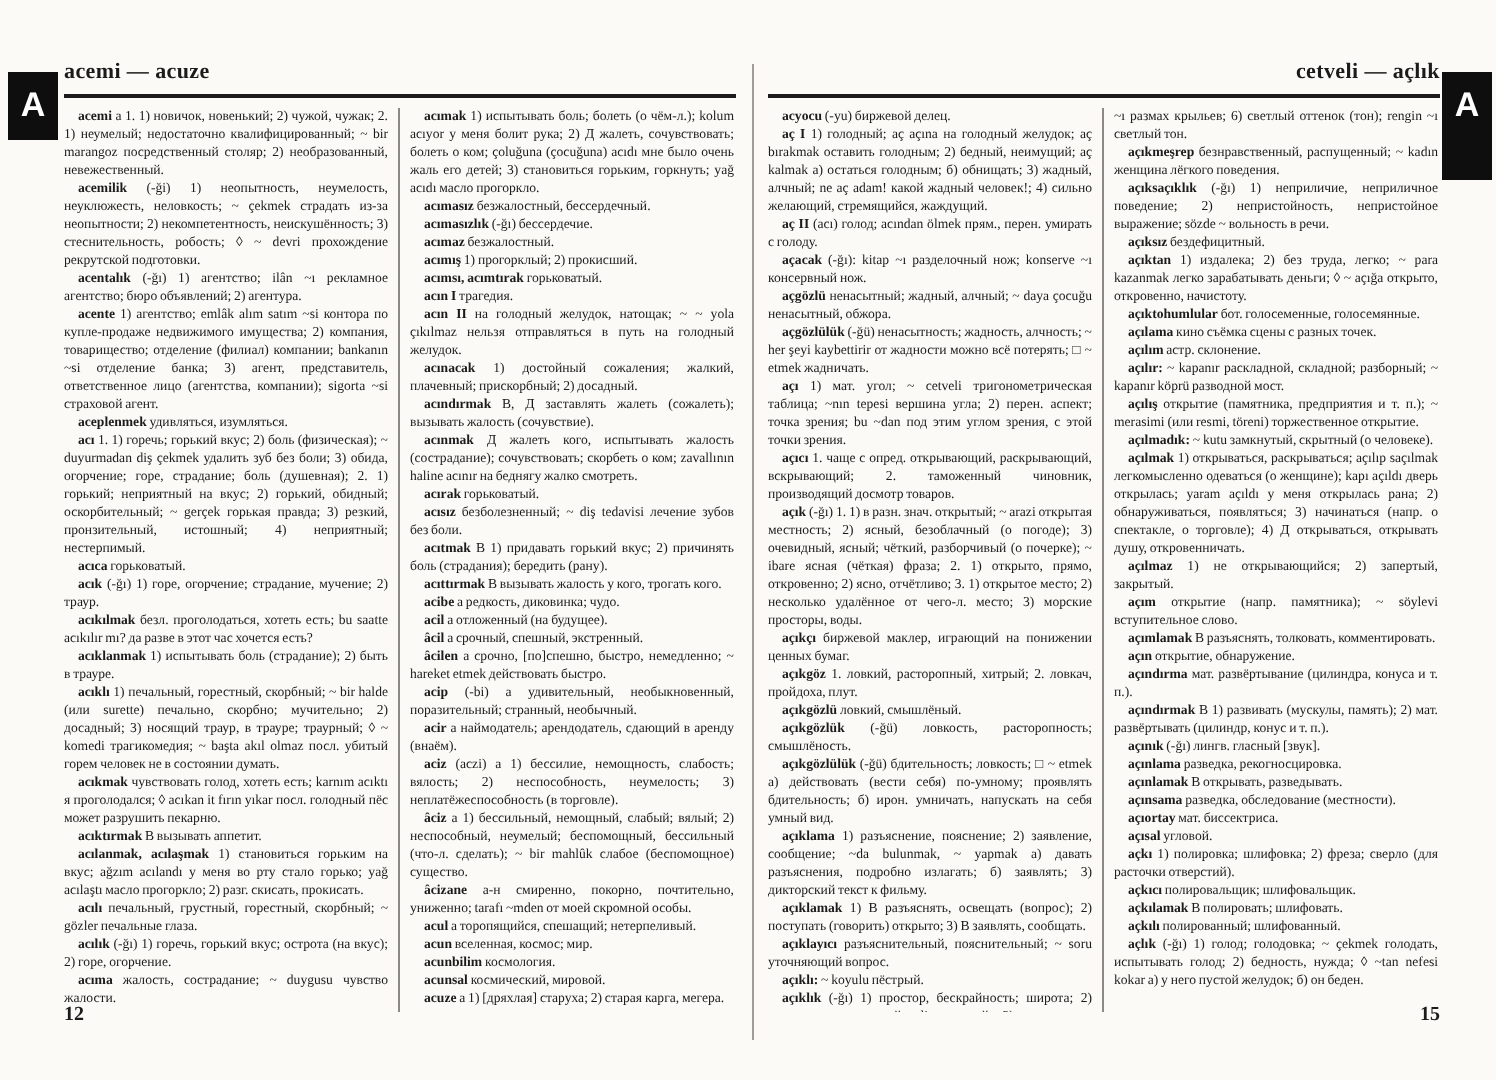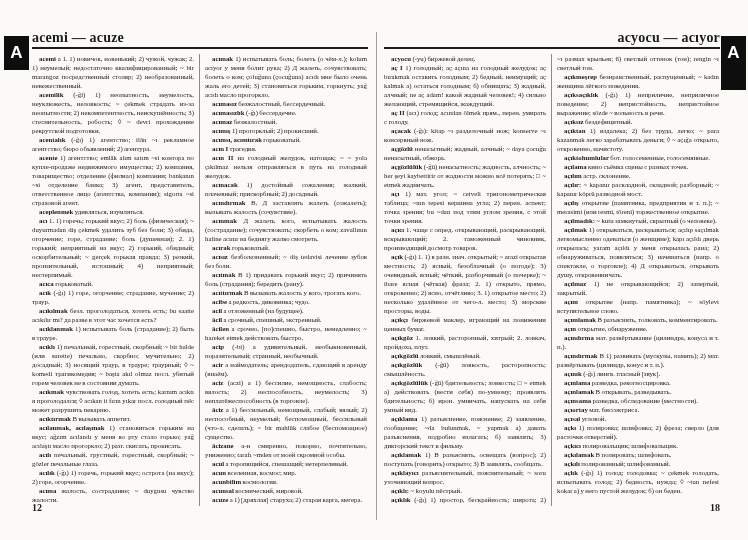--- a/index.html
+++ b/index.html
@@ -6,21 +6,21 @@
   body{
     width:748px;height:540px;position:relative;overflow:hidden;
     background:#f4f3f0;
     font-family:"Liberation Serif", serif;
     color:#1b1b1b;
   }
   .spread{position:absolute;inset:0;background:#fbfaf7}
   .page{position:absolute;top:30px;height:496px}
   .page-left{left:32px;width:336px}
   .page-right{left:384px;width:336px}
-  .running-head{font-weight:bold;font-size:14px;height:15px;letter-spacing:.2px}
+  .running-head{font-weight:bold;font-size:11px;height:15px;letter-spacing:.2px}
   .page-left .running-head{text-align:left}
   .page-right .running-head{text-align:right}
   .head-rule{height:2px;background:#1c1c1c;margin:2px 0 5px 0}
   .cols{display:flex;height:452px}
   .col{width:162px;height:452px;overflow:hidden;text-align:justify}
   .col-divider{width:1px;background:#8d8a85;margin:0 5px;height:452px}
   .entry{margin:0;font-size:6.8px;line-height:9px;text-indent:7px;word-spacing:-.3px}
   .entry.cont{text-indent:0}
   .hw{font-weight:bold}
   .pagenum{position:absolute;bottom:13px;font-size:10px;font-weight:bold}
@@ -102,21 +102,21 @@
           <p class="entry"><b class="hw">acunsal</b> космический, мировой.</p>
           <p class="entry"><b class="hw">acuze</b> а 1) [дряхлая] старуха; 2) старая карга, мегера.</p>
         </div>
     </div>
     <div class="pagenum pagenum-left">12</div>
   </div>
 
   <div class="fold-line"></div>
 
   <div class="page page-right">
-    <div class="running-head">acyocu — acıyor</div>
+    <div class="running-head">cetveli — açlık</div>
     <div class="head-rule"></div>
     <div class="cols">
       <div class="col" id="col-r1">
           <p class="entry"><b class="hw">acyocu</b> (-yu) биржевой делец.</p>
           <p class="entry"><b class="hw">aç I</b> 1) голодный; aç açına на голодный желудок; aç bırakmak оставить голодным; 2) бедный, неимущий; aç kalmak а) остаться голодным; б) обнищать; 3) жадный, алчный; ne aç adam! какой жадный человек!; 4) сильно желающий, стремящийся, жаждущий.</p>
           <p class="entry"><b class="hw">aç II</b> (acı) голод; acından ölmek прям., перен. умирать с голоду.</p>
           <p class="entry"><b class="hw">açacak</b> (-ğı): kitap ~ı разделочный нож; konserve ~ı консервный нож.</p>
           <p class="entry"><b class="hw">açgözlü</b> ненасытный; жадный, алчный; ~ daya çocuğu ненасытный, обжора.</p>
           <p class="entry"><b class="hw">açgözlülük</b> (-ğü) ненасытность; жадность, алчность; ~ her şeyi kaybettirir от жадности можно всё потерять; □ ~ etmek жадничать.</p>
           <p class="entry"><b class="hw">açı</b> 1) мат. угол; ~ cetveli тригонометрическая таблица; ~nın tepesi вершина угла; 2) перен. аспект; точка зрения; bu ~dan под этим углом зрения, с этой точки зрения.</p>
@@ -159,16 +159,16 @@
           <p class="entry"><b class="hw">açınsama</b> разведка, обследование (местности).</p>
           <p class="entry"><b class="hw">açıortay</b> мат. биссектриса.</p>
           <p class="entry"><b class="hw">açısal</b> угловой.</p>
           <p class="entry"><b class="hw">açkı</b> 1) полировка; шлифовка; 2) фреза; сверло (для расточки отверстий).</p>
           <p class="entry"><b class="hw">açkıcı</b> полировальщик; шлифовальщик.</p>
           <p class="entry"><b class="hw">açkılamak</b> В полировать; шлифовать.</p>
           <p class="entry"><b class="hw">açkılı</b> полированный; шлифованный.</p>
           <p class="entry"><b class="hw">açlık</b> (-ğı) 1) голод; голодовка; ~ çekmek голодать, испытывать голод; 2) бедность, нужда; ◊ ~tan nefesi kokar а) у него пустой желудок; б) он беден.</p>
         </div>
     </div>
-    <div class="pagenum pagenum-right">18</div>
+    <div class="pagenum pagenum-right">15</div>
   </div>
 
 </div>
 
 </body></html>

